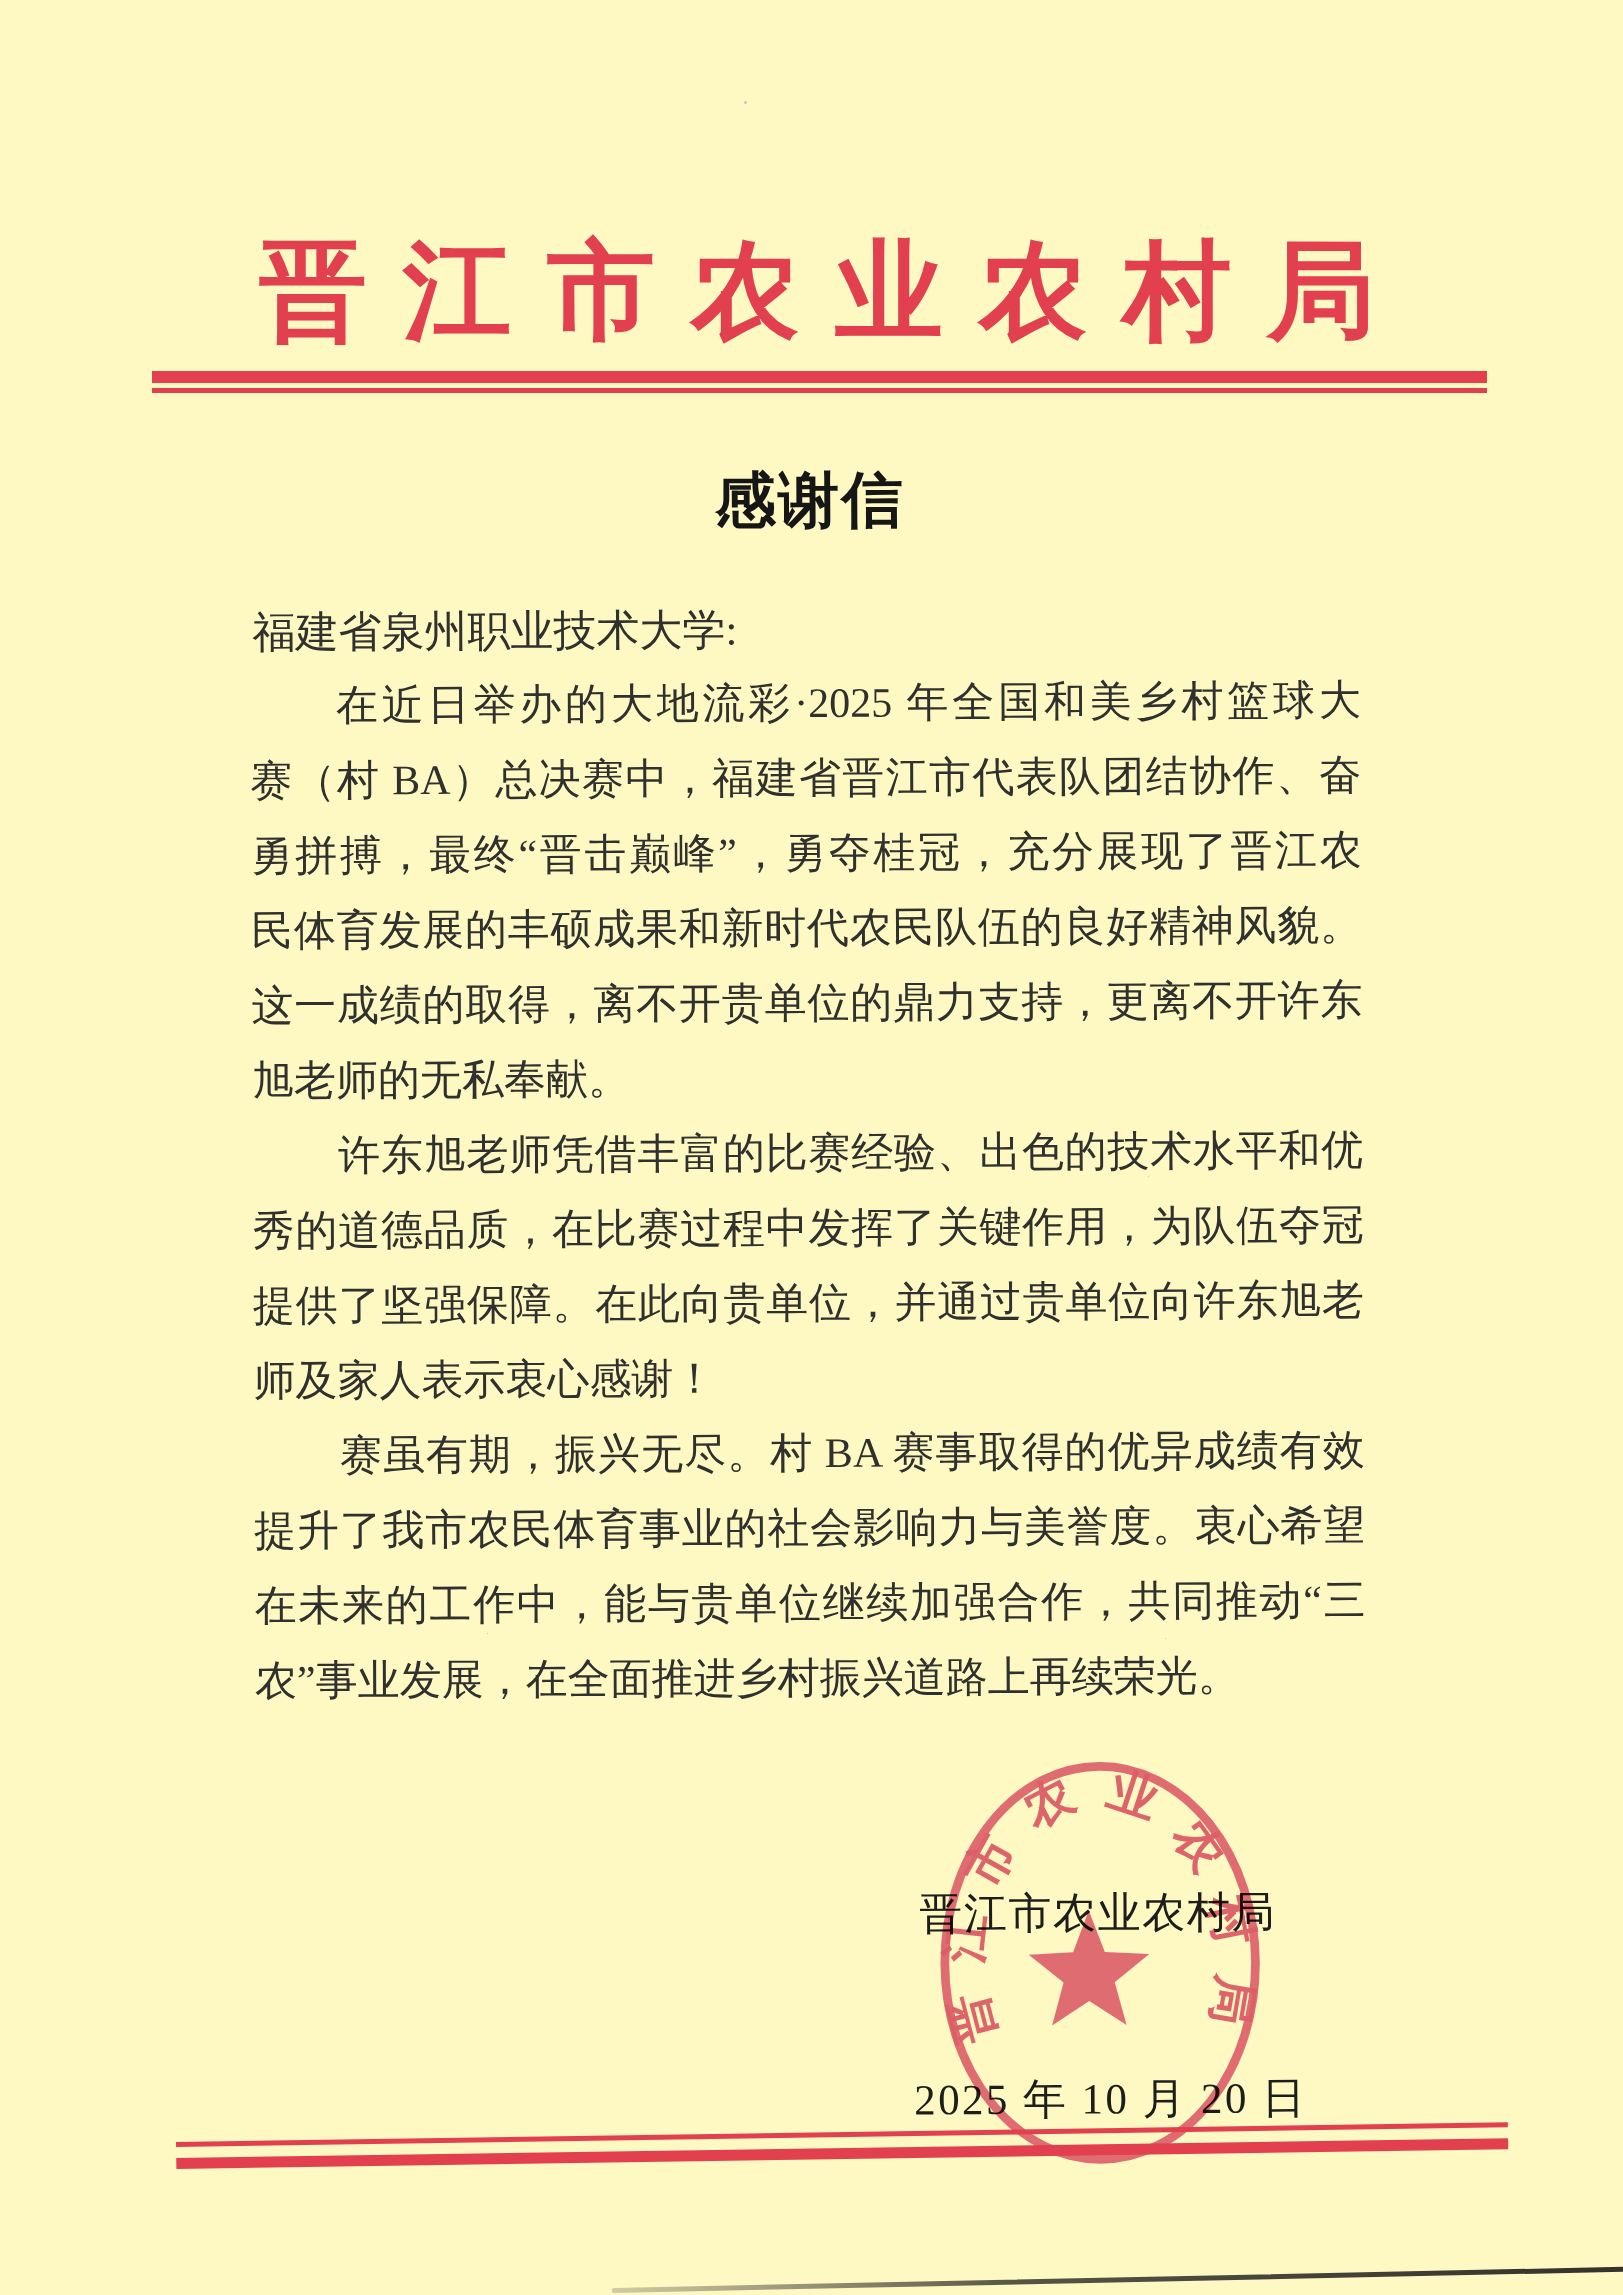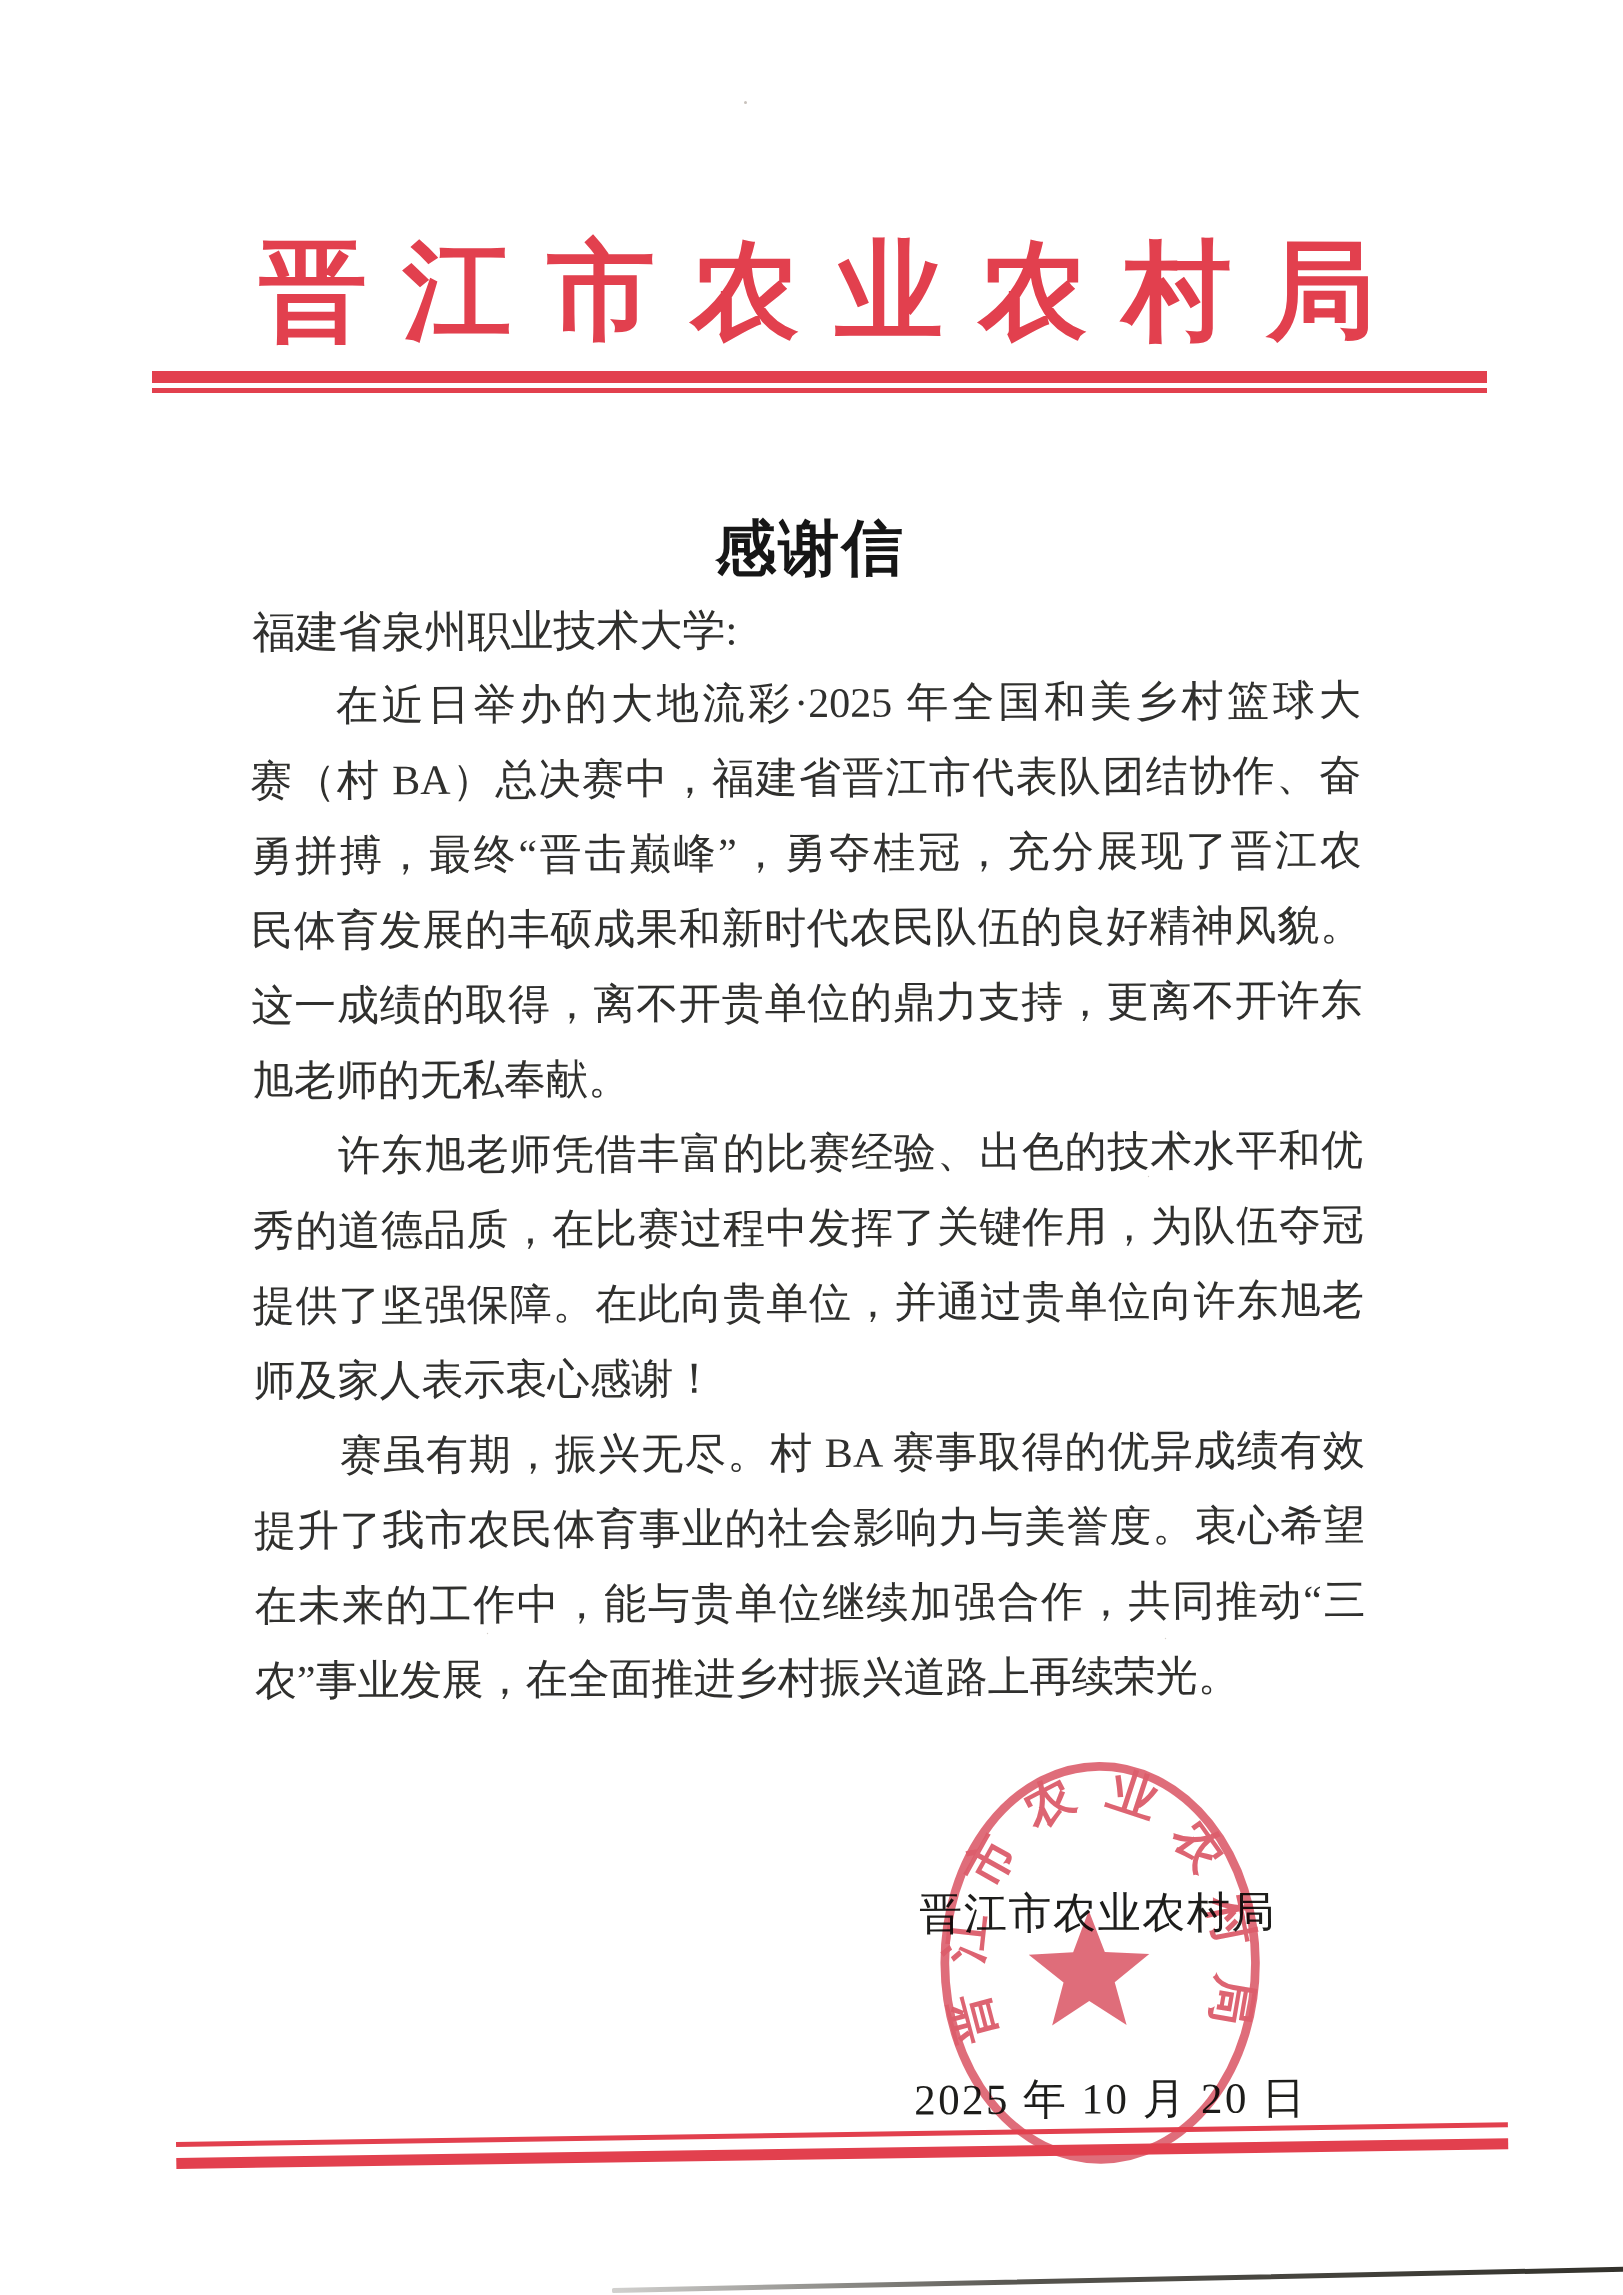--- a/index.html
+++ b/index.html
@@ -1,19 +1,19 @@
 <!DOCTYPE html>
 <html style="font-size:12.7px"><head>
 <meta charset="utf-8">
 <style>
   html,body{margin:0;padding:0;background:#e9e7e2;}
   .page{
     position:relative;
     width:1623px;height:2295px;
-    background:#ffffff;
+    background:#fef9c3;
     overflow:hidden;
     font-family:"Liberation Serif","DejaVu Serif",serif;
     color:#2d2c2a;
   }
   
   .lh-title{
     position:absolute;left:259px;top:235px;
     font-family:"Liberation Sans","DejaVu Sans",sans-serif;
     font-weight:700;
     font-size:108px;line-height:111px;
@@ -21,21 +21,21 @@
     white-space:nowrap;
   }
   .rule{position:absolute;left:152px;width:1335px;}
   .rule-thick-top{top:371px;height:12px;}
   .rule-thin-top{top:388px;height:4.8px;}
   
   .scan-tilt{position:absolute;left:0;top:0;width:1623px;height:2295px;transform:rotate(-0.3deg);transform-origin:812px 1110px;}
   .letter-title{
     position:absolute;left:718px;top:469px;
     font-size:61px;line-height:63px;font-weight:700;
-    letter-spacing:2.4px;color:#161616;white-space:nowrap;margin-top:48px;
+    letter-spacing:2.4px;color:#161616;white-space:nowrap;
   }
   .salutation{
     position:absolute;left:255px;top:592px;
     font-size:43px;line-height:75px;white-space:nowrap;color:#30302e;
   }
   .letter-body{
     position:absolute;left:252px;top:666px;width:1111px;
     font-size:42px;color:#30302e;
   }
   .letter-body .line{

